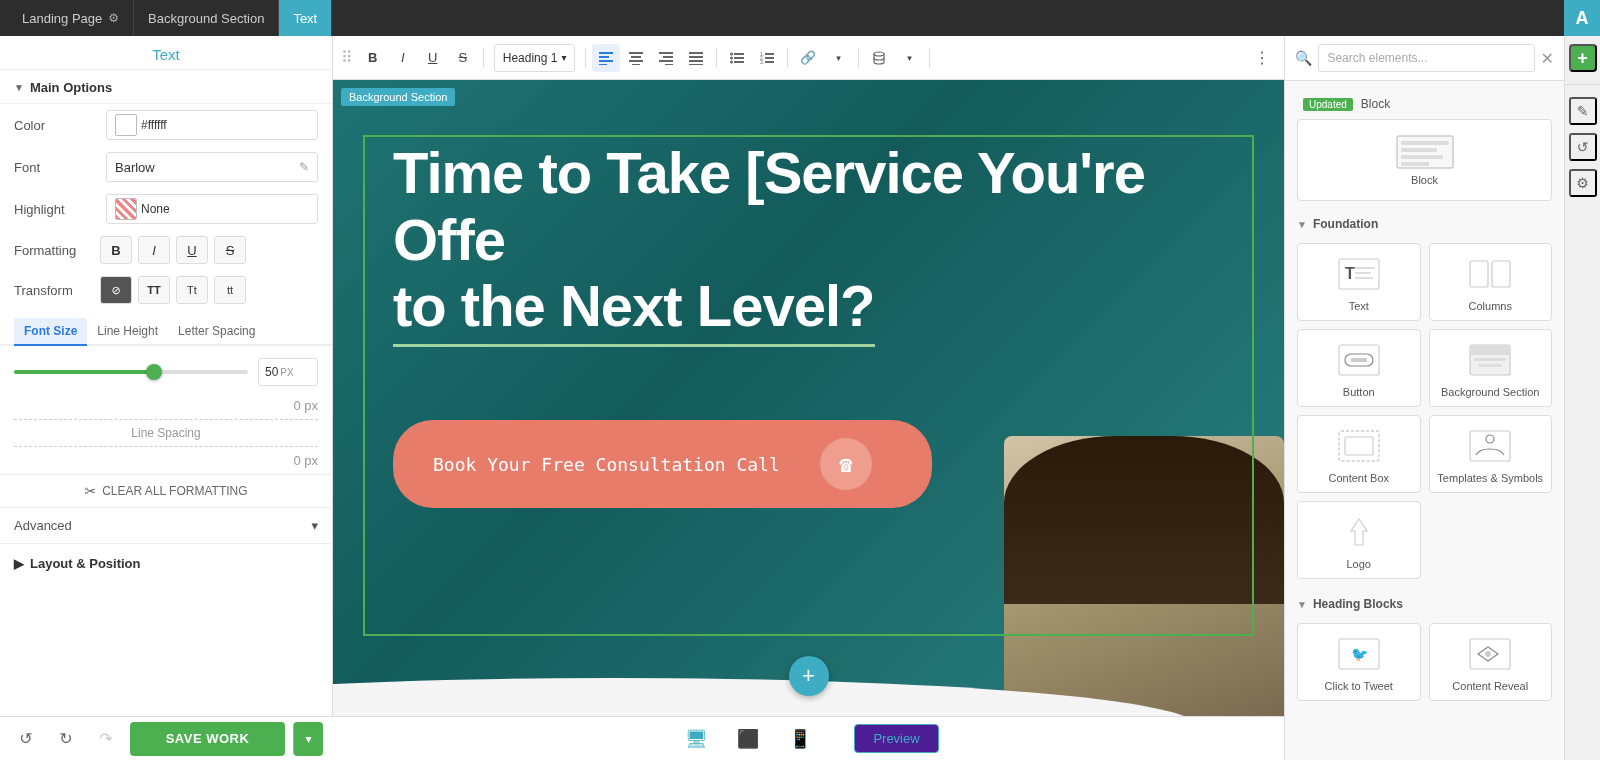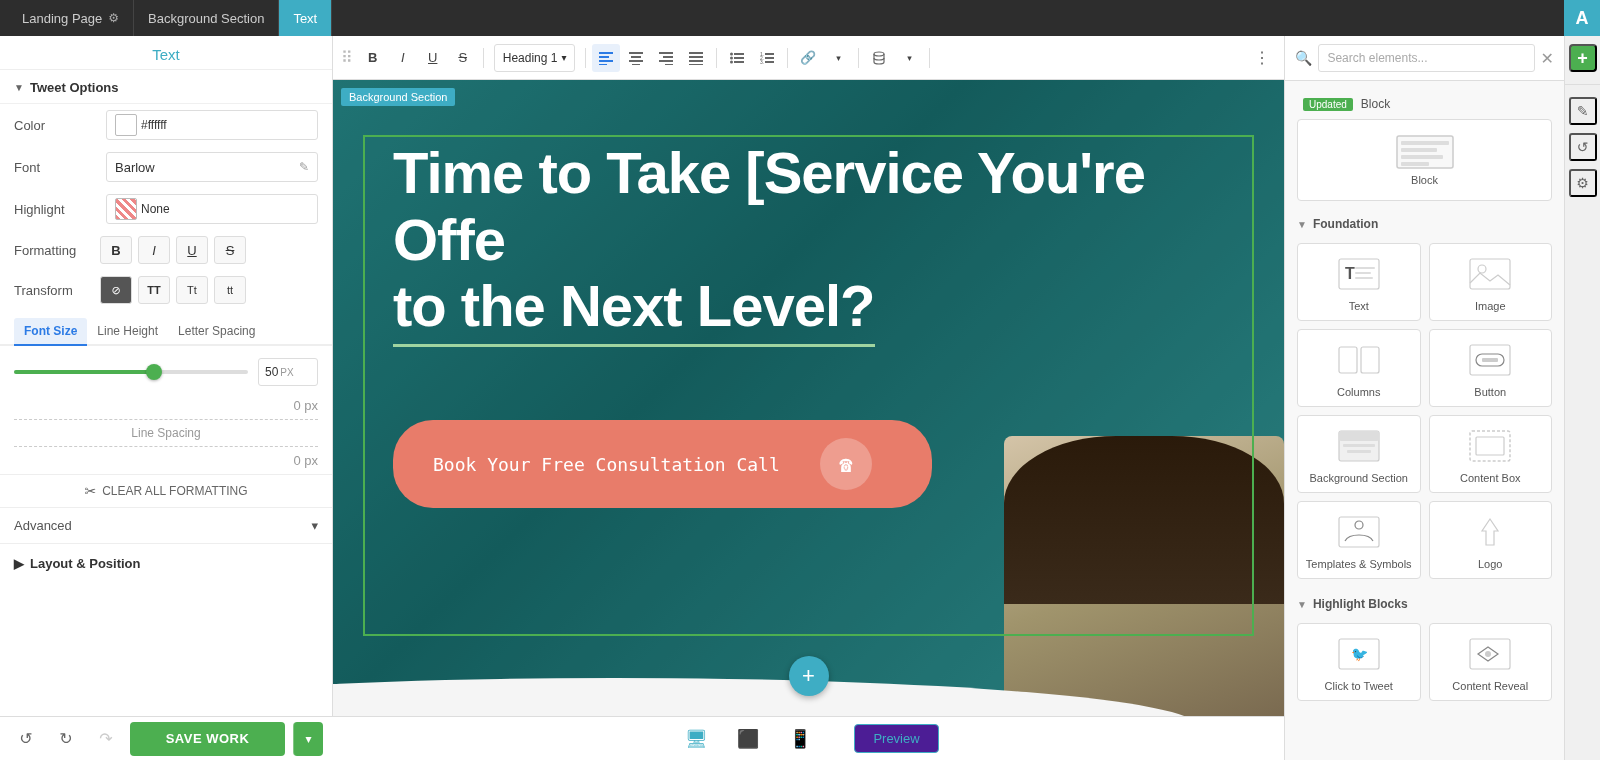--- a/index.html
+++ b/index.html
@@ -146,21 +146,21 @@
     </div>
   </div>
 </div>
 
 <div class="main-area">
 
   <div class="left-panel">
     <div class="left-panel-title">Text</div>
     <div class="section-header">
       <span class="chevron">▼</span>
-      <span>Tweet Options</span>
+      <span>Main Options</span>
     </div>
 
     <div class="option-row">
       <span class="option-label">Color</span>
       <div class="option-input">
         <div class="color-swatch white"></div>
         <span>#ffffff</span>
       </div>
     </div>
 
@@ -421,30 +421,20 @@
               <rect x="2" y="2" width="40" height="30" rx="2" stroke="#ccc" stroke-width="1.2" fill="none"></rect>
               <text x="8" y="22" font-size="16" font-weight="bold" fill="#555">T</text>
               <rect x="18" y="10" width="20" height="2" rx="1" fill="#ddd"></rect>
               <rect x="18" y="15" width="16" height="2" rx="1" fill="#ddd"></rect>
               <rect x="18" y="20" width="18" height="2" rx="1" fill="#ddd"></rect>
             </svg>
           </div>
           <span class="element-card-label">Text</span>
         </div>
 
-        <div class="element-card">
-          <div class="element-icon">
-            <svg width="44" height="34" viewBox="0 0 44 34" fill="none">
-              <rect x="2" y="2" width="40" height="30" rx="2" stroke="#ccc" stroke-width="1.2" fill="none"></rect>
-              <circle cx="14" cy="12" r="4" stroke="#ccc" stroke-width="1.2" fill="none"></circle>
-              <path d="M2 26 L12 16 L22 24 L30 18 L42 28" stroke="#ccc" stroke-width="1.2" fill="none"></path>
-            </svg>
-          </div>
-          <span class="element-card-label">Image</span>
-        </div>
 
         <div class="element-card">
           <div class="element-icon">
             <svg width="44" height="34" viewBox="0 0 44 34" fill="none">
               <rect x="2" y="4" width="18" height="26" rx="2" stroke="#ccc" stroke-width="1.2" fill="none"></rect>
               <rect x="24" y="4" width="18" height="26" rx="2" stroke="#ccc" stroke-width="1.2" fill="none"></rect>
             </svg>
           </div>
           <span class="element-card-label">Columns</span>
         </div>
@@ -498,21 +488,21 @@
             <svg width="44" height="34" viewBox="0 0 44 34" fill="none">
               <path d="M22 4 L30 16 L26 16 L26 30 L18 30 L18 16 L14 16 Z" stroke="#ccc" stroke-width="1.2" fill="none"></path>
             </svg>
           </div>
           <span class="element-card-label">Logo</span>
         </div>
       </div>
 
       <div class="elements-section-header">
         <span class="chevron">▼</span>
-        <span>Highlight Blocks</span>
+        <span>Heading Blocks</span>
       </div>
 
       <div class="element-grid">
 
         <div class="element-card">
           <div class="element-icon">
             <svg width="44" height="34" viewBox="0 0 44 34" fill="none">
               <rect x="2" y="2" width="40" height="30" rx="2" stroke="#ccc" stroke-width="1.2" fill="none"></rect>
               <text x="14" y="22" font-size="14" fill="#888">🐦</text>
             </svg>

